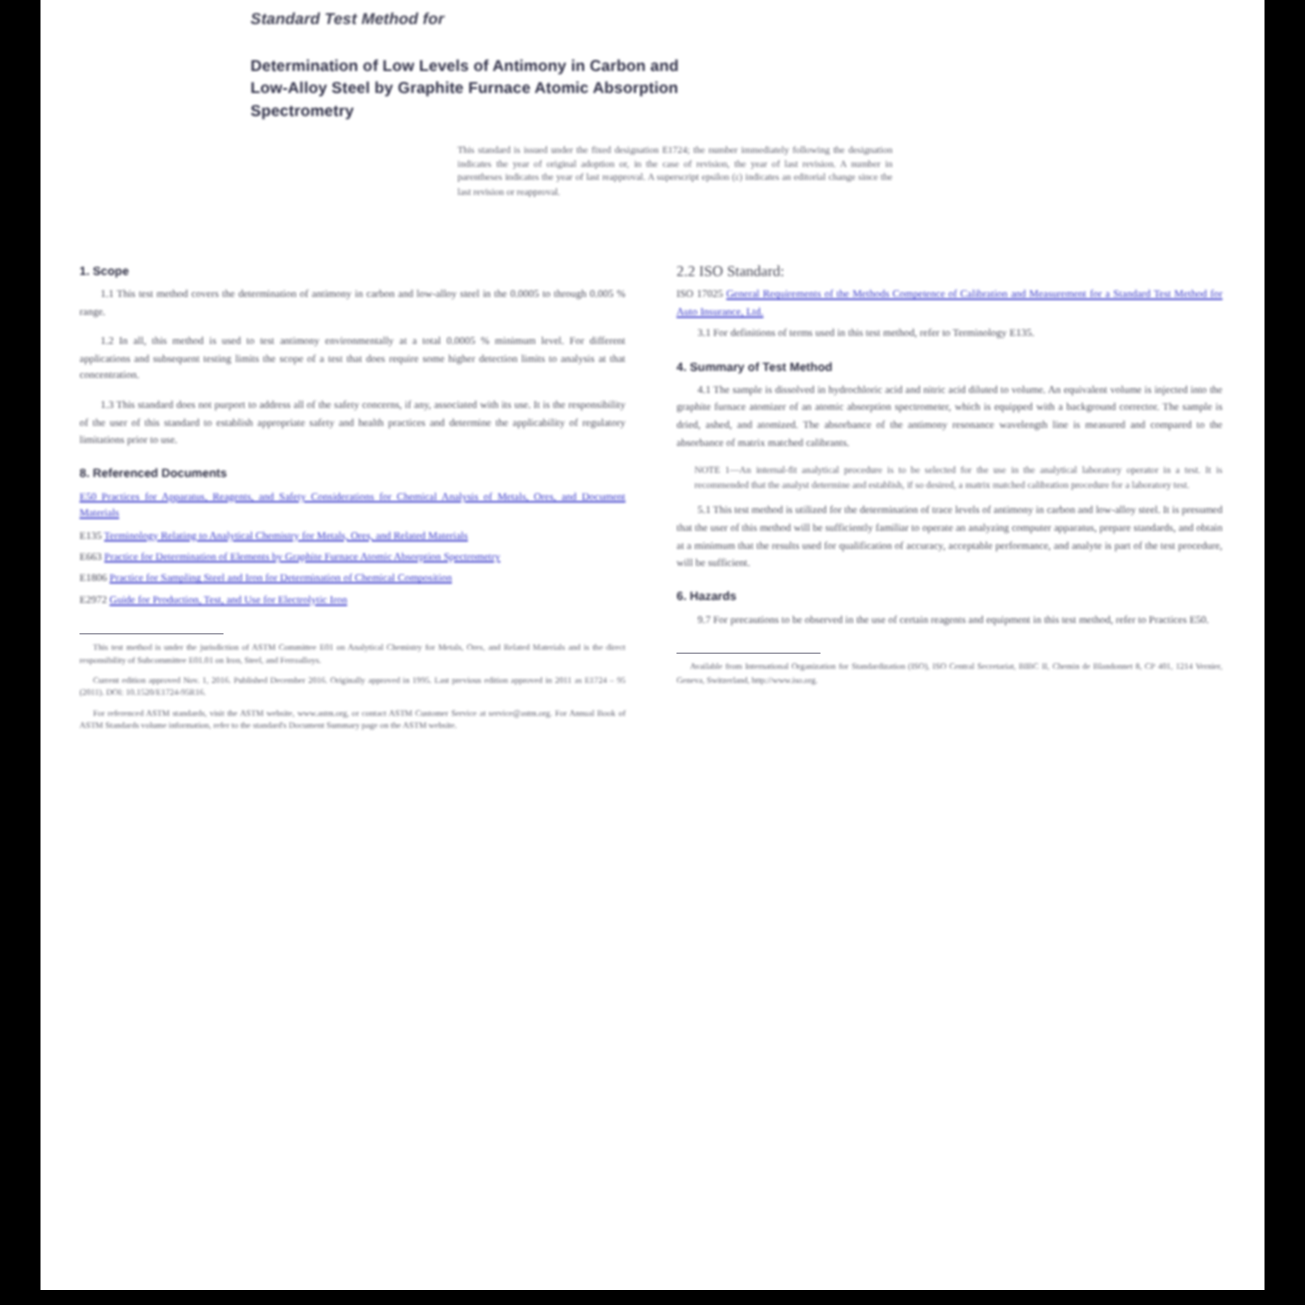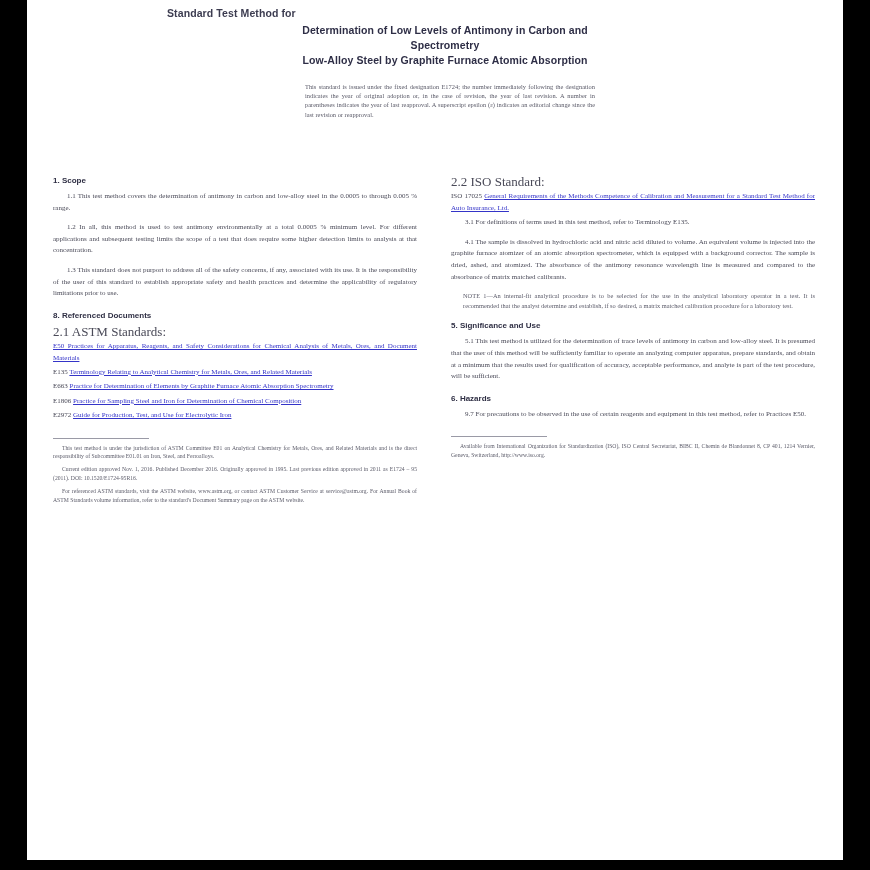--- a/index.html
+++ b/index.html
@@ -30,22 +30,22 @@
   }
   .title-line {
     font-family: "Liberation Sans", sans-serif;
     font-weight: bold;
     font-size: 10.5px;
     color: #3c3c50;
     letter-spacing: 0.1px;
     line-height: 15px;
     filter: blur(0.7px);
   }
-  .title-line.t1 { margin-bottom: 2px; }
-  .title-line.t2, .title-line.t3, .title-line.t4 { color: #2e2e46; text-align: center; }
+  .title-line.t1 { margin-bottom: 16px; font-style: italic; }
+  .title-line.t2, .title-line.t3, .title-line.t4 { color: #2e2e46; }
 
   .abstract {
     margin: 14px 128px 0 138px;
     font-size: 6.4px;
     line-height: 9.2px;
     color: #5a5a68;
     text-align: justify;
     filter: blur(0.55px);
   }
 
@@ -92,21 +92,21 @@
     filter: blur(0.6px);
   }
   p.ref .lead {
     color: #4a4a58;
   }
   p.ref .link {
     color: #3434c8;
     text-decoration: underline;
   }
   p.plain {
-    font-size: 13px;
+    font-size: 10px;
     line-height: 11.4px;
     color: #4a4a58;
     margin: 0 0 4px 0;
     filter: blur(0.6px);
   }
   p.note {
     font-size: 6.4px;
     line-height: 9.6px;
     color: #5c5c6a;
     margin: 5px 0 7px 12px;
@@ -130,58 +130,57 @@
   }
 </style>
 </head>
 <body>
 
 <div class="page">
 
   <div class="header">
     <div class="title-line t1">Standard Test Method for</div>
     <div class="title-line t2">Determination of Low Levels of Antimony in Carbon and</div>
+    <div class="title-line t3">Low-Alloy Steel by Graphite Furnace Atomic Absorption</div>
     <div class="title-line t4">Spectrometry</div>
-    <div class="title-line t3">Low-Alloy Steel by Graphite Furnace Atomic Absorption</div>
     <div class="abstract">This standard is issued under the fixed designation E1724; the number immediately following the designation indicates the year of original adoption or, in the case of revision, the year of last revision. A number in parentheses indicates the year of last reapproval. A superscript epsilon (ε) indicates an editorial change since the last revision or reapproval.</div>
   </div>
 
   <div class="columns">
 
     <div class="col">
       <h2 class="sec first">1. Scope</h2>
       <p class="para">1.1 This test method covers the determination of antimony in carbon and low-alloy steel in the 0.0005 to through 0.005 % range.</p>
       <p class="para">1.2 In all, this method is used to test antimony environmentally at a total 0.0005 % minimum level. For different applications and subsequent testing limits the scope of a test that does require some higher detection limits to analysis at that concentration.</p>
       <p class="para">1.3 This standard does not purport to address all of the safety concerns, if any, associated with its use. It is the responsibility of the user of this standard to establish appropriate safety and health practices and determine the applicability of regulatory limitations prior to use.</p>
 
       <h2 class="sec">8. Referenced Documents</h2>
-      <p class="plain">2.1 ASTM Standards:</p>
 
       <p class="ref"><span class="lead"></span><span class="link">E50 Practices for Apparatus, Reagents, and Safety Considerations for Chemical Analysis of Metals, Ores, and Document Materials</span></p>
       <p class="ref"><span class="lead">E135 </span><span class="link">Terminology Relating to Analytical Chemistry for Metals, Ores, and Related Materials</span></p>
       <p class="ref"><span class="lead">E663 </span><span class="link">Practice for Determination of Elements by Graphite Furnace Atomic Absorption Spectrometry</span></p>
       <p class="ref"><span class="lead">E1806 </span><span class="link">Practice for Sampling Steel and Iron for Determination of Chemical Composition</span></p>
       <p class="ref"><span class="lead">E2972 </span><span class="link">Guide for Production, Test, and Use for Electrolytic Iron</span></p>
 
       <div class="footnote-rule"></div>
       <p class="footnote">This test method is under the jurisdiction of ASTM Committee E01 on Analytical Chemistry for Metals, Ores, and Related Materials and is the direct responsibility of Subcommittee E01.01 on Iron, Steel, and Ferroalloys.</p>
       <p class="footnote">Current edition approved Nov. 1, 2016. Published December 2016. Originally approved in 1995. Last previous edition approved in 2011 as E1724 – 95 (2011). DOI: 10.1520/E1724-95R16.</p>
       <p class="footnote">For referenced ASTM standards, visit the ASTM website, www.astm.org, or contact ASTM Customer Service at service@astm.org. For Annual Book of ASTM Standards volume information, refer to the standard's Document Summary page on the ASTM website.</p>
     </div>
 
     <div class="col">
       <p class="plain">2.2 ISO Standard:</p>
       <p class="ref"><span class="lead">ISO 17025 </span><span class="link">General Requirements of the Methods Competence of Calibration and Measurement for a Standard Test Method for Auto Insurance, Ltd.</span></p>
 
       <p class="para">3.1 For definitions of terms used in this test method, refer to Terminology E135.</p>
 
+      <h2 class="sec">4. Summary of Test Method</h2>
       <p class="para">4.1 The sample is dissolved in hydrochloric acid and nitric acid diluted to volume. An equivalent volume is injected into the graphite furnace atomizer of an atomic absorption spectrometer, which is equipped with a background corrector. The sample is dried, ashed, and atomized. The absorbance of the antimony resonance wavelength line is measured and compared to the absorbance of matrix matched calibrants.</p>
       <p class="note">NOTE 1—An internal-fit analytical procedure is to be selected for the use in the analytical laboratory operator in a test. It is recommended that the analyst determine and establish, if so desired, a matrix matched calibration procedure for a laboratory test.</p>
 
-      <h2 class="sec">5. Significance and Use</h2>
       <p class="para">5.1 This test method is utilized for the determination of trace levels of antimony in carbon and low-alloy steel. It is presumed that the user of this method will be sufficiently familiar to operate an analyzing computer apparatus, prepare standards, and obtain at a minimum that the results used for qualification of accuracy, acceptable performance, and analyte is part of the test procedure, will be sufficient.</p>
 
       <h2 class="sec">6. Hazards</h2>
       <p class="para">9.7 For precautions to be observed in the use of certain reagents and equipment in this test method, refer to Practices E50.</p>
 
       <div class="footnote-rule"></div>
       <p class="footnote">Available from International Organization for Standardization (ISO), ISO Central Secretariat, BIBC II, Chemin de Blandonnet 8, CP 401, 1214 Vernier, Geneva, Switzerland, http://www.iso.org.</p>
     </div>
 
   </div>

